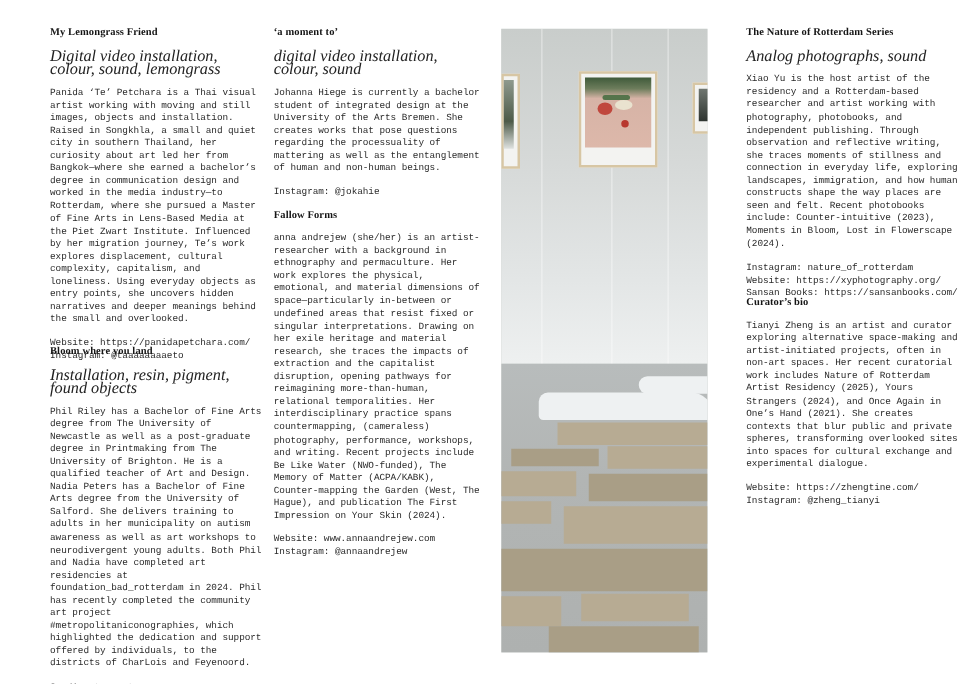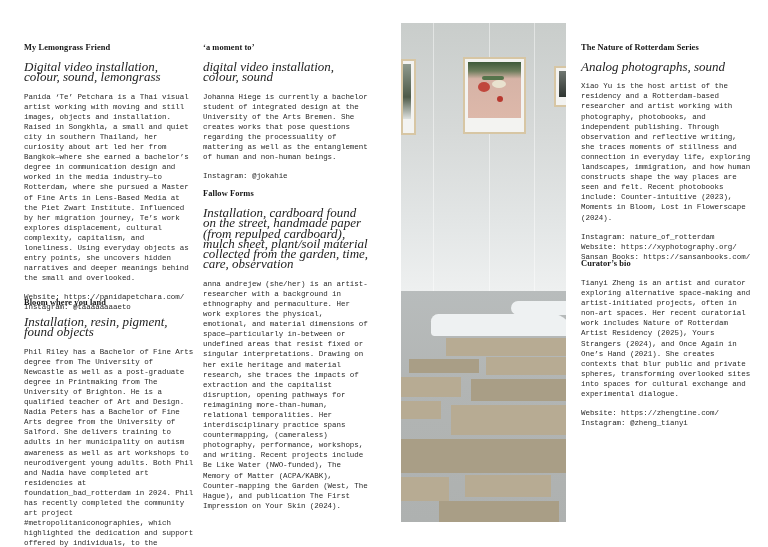--- a/index.html
+++ b/index.html
@@ -4,21 +4,21 @@
 <style>
   html, body { margin: 0; padding: 0; }
   body {
     width: 768px; height: 547px; background: #ffffff; position: relative; overflow: hidden;
     font-family: "DejaVu Serif", "Liberation Serif", serif; color: #1f1f1f;
   }
   .col { position: absolute; top: 0; }
   .c1 { left: 24px; width: 172px; }
   .c2 { left: 203px; width: 168px; }
   .c3 { left: 581px; width: 172px; }
-  .entry { position: absolute; left: 0; width: 100%; margin-top: 22px; }
+  .entry { position: absolute; left: 16px; width: 100%; }
   h2 {
     font-family: "Liberation Serif", serif; font-weight: bold; font-size: 8.4px;
     margin: 0; line-height: 11px; letter-spacing: 0.1px; color: #151515;
   }
   .medium {
     font-family: Liberation Serif, serif; font-style: italic; font-size: 13px;
     line-height: 10.3px; margin: 9px 0 0 0; color: #222;
   }
   .bio, .links {
     font-family: Liberation Mono, monospace; font-size: 7.5px; line-height: 10.1px;
@@ -67,22 +67,25 @@
   <section class="entry" style="top:20px">
     <h2>‘a moment to’</h2>
     <p class="medium">digital video installation, colour, sound</p>
     <p class="bio">Johanna Hiege is currently a bachelor student of integrated design at the University of the Arts Bremen. She creates works that pose questions regarding the processuality of mattering as well as the entanglement of human and non-human beings.</p>
     <div class="links">
       <div>Instagram: @jokahie</div>
     </div>
   </section>
   <section class="entry" style="top:166px">
     <h2>Fallow Forms</h2>
-    <p class="medium">Installation, cardboard found on the street, handmade paper (from repulped cardboard), mulch sheet, plant/soil material collected from the garden, time, care, observation</p>
     <p class="bio">anna andrejew (she/her) is an artist-researcher with a background in ethnography and permaculture. Her work explores the physical, emotional, and material dimensions of space—particularly in-between or undefined areas that resist fixed or singular interpretations. Drawing on her exile heritage and material research, she traces the impacts of extraction and the capitalist disruption, opening pathways for reimagining more-than-human, relational temporalities. Her interdisciplinary practice spans countermapping, (cameraless) photography, performance, workshops, and writing. Recent projects include Be Like Water (NWO-funded), The Memory of Matter (ACPA/KABK), Counter-mapping the Garden (West, The Hague), and publication The First Impression on Your Skin (2024).</p>
+    <div class="links">
+      <div>Website: www.annaandrejew.com</div>
+      <div>Instagram: @annaandrejew</div>
+    </div>
   </section>
 </div>
 
 <div class="photo">
   <div class="wall">
     <div class="fold" style="left:32px"></div>
     <div class="fold" style="left:88px"></div>
     <div class="fold" style="left:133px"></div>
   </div>
   <div class="frame" style="left:0px;top:36px;width:15px;height:76px">

